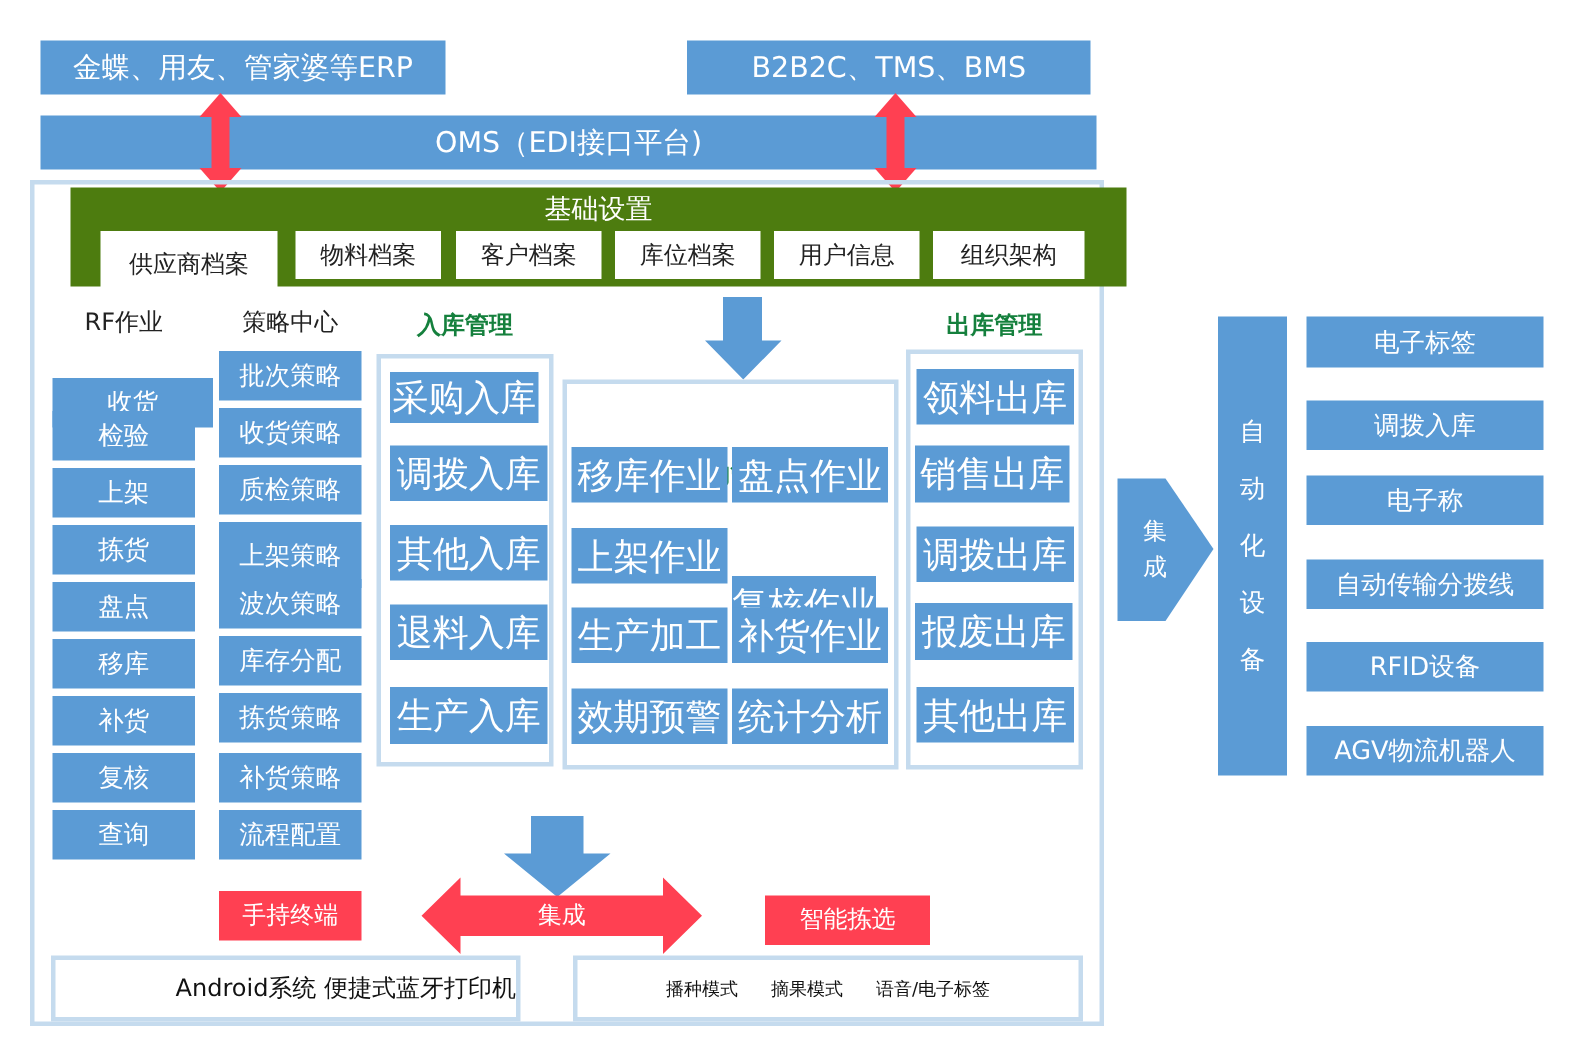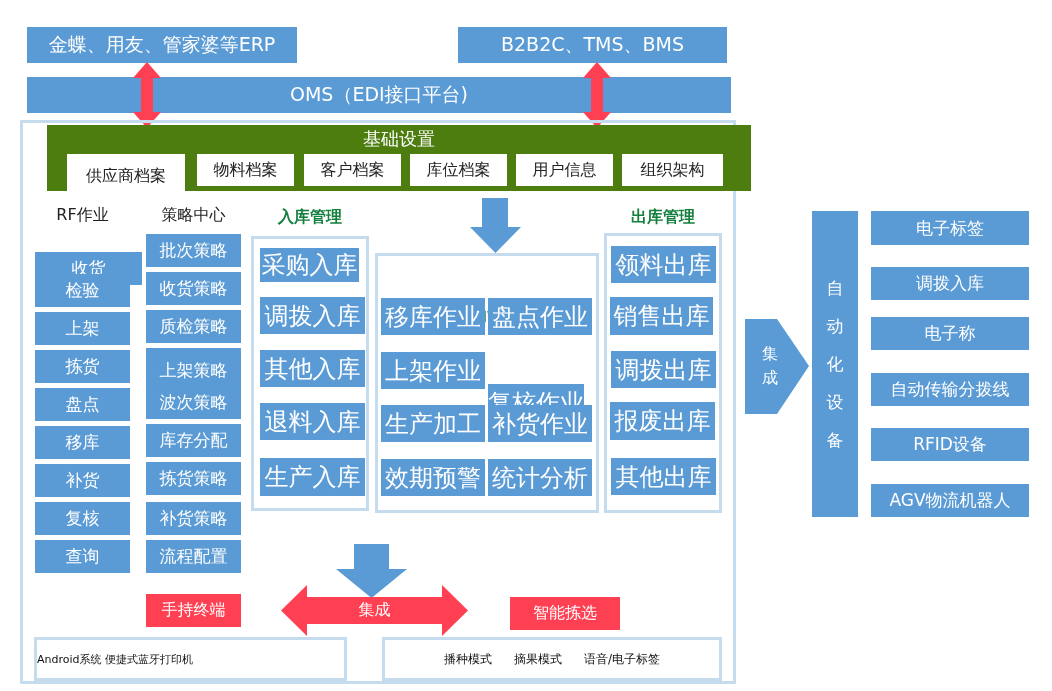--- a/index.html
+++ b/index.html
@@ -104,21 +104,21 @@
 </svg>
 
 <svg class="shape" style="left:281px;top:585px;" width="187" height="51">
   <polygon points="0,25.5 26,0 26,12 161,12 161,0 187,25.5 161,51 161,39 26,39 26,51" fill="#ff4052"></polygon>
 </svg>
 <div class="abs" style="left:307px;top:597px;width:135px;height:27px;color:#fff;font-size:16px;display:flex;align-items:center;justify-content:center;">集成</div>
 
 <div class="abs red" style="left:146px;top:594px;width:95px;height:33px;font-size:16px;">手持终端</div>
 <div class="abs red" style="left:510px;top:597px;width:110px;height:33px;font-size:16px;">智能拣选</div>
 
-<div class="abs frame" style="left:34px;top:637px;width:313px;height:44px;display:flex;align-items:center;justify-content:flex-start;font-size:11px;color:#111;">
+<div class="abs frame" style="left:34px;top:637px;width:313px;height:44px;display:flex;align-items:center;justify-content:flex-end;font-size:16px;color:#111;">
   <span>Android系统 便捷式蓝牙打印机</span>
 </div>
 <div class="abs frame" style="left:382px;top:637px;width:340px;height:44px;display:flex;align-items:center;justify-content:center;gap:22px;font-size:12px;color:#111;">
   <span>播种模式</span>
   <span>摘果模式</span>
   <span>语音/电子标签</span>
 </div>
 
 <svg class="shape" style="left:745px;top:319px;" width="64" height="95">
   <polygon points="0,0 32,0 64,47 32,95 0,95" fill="#5b9bd5"></polygon>

